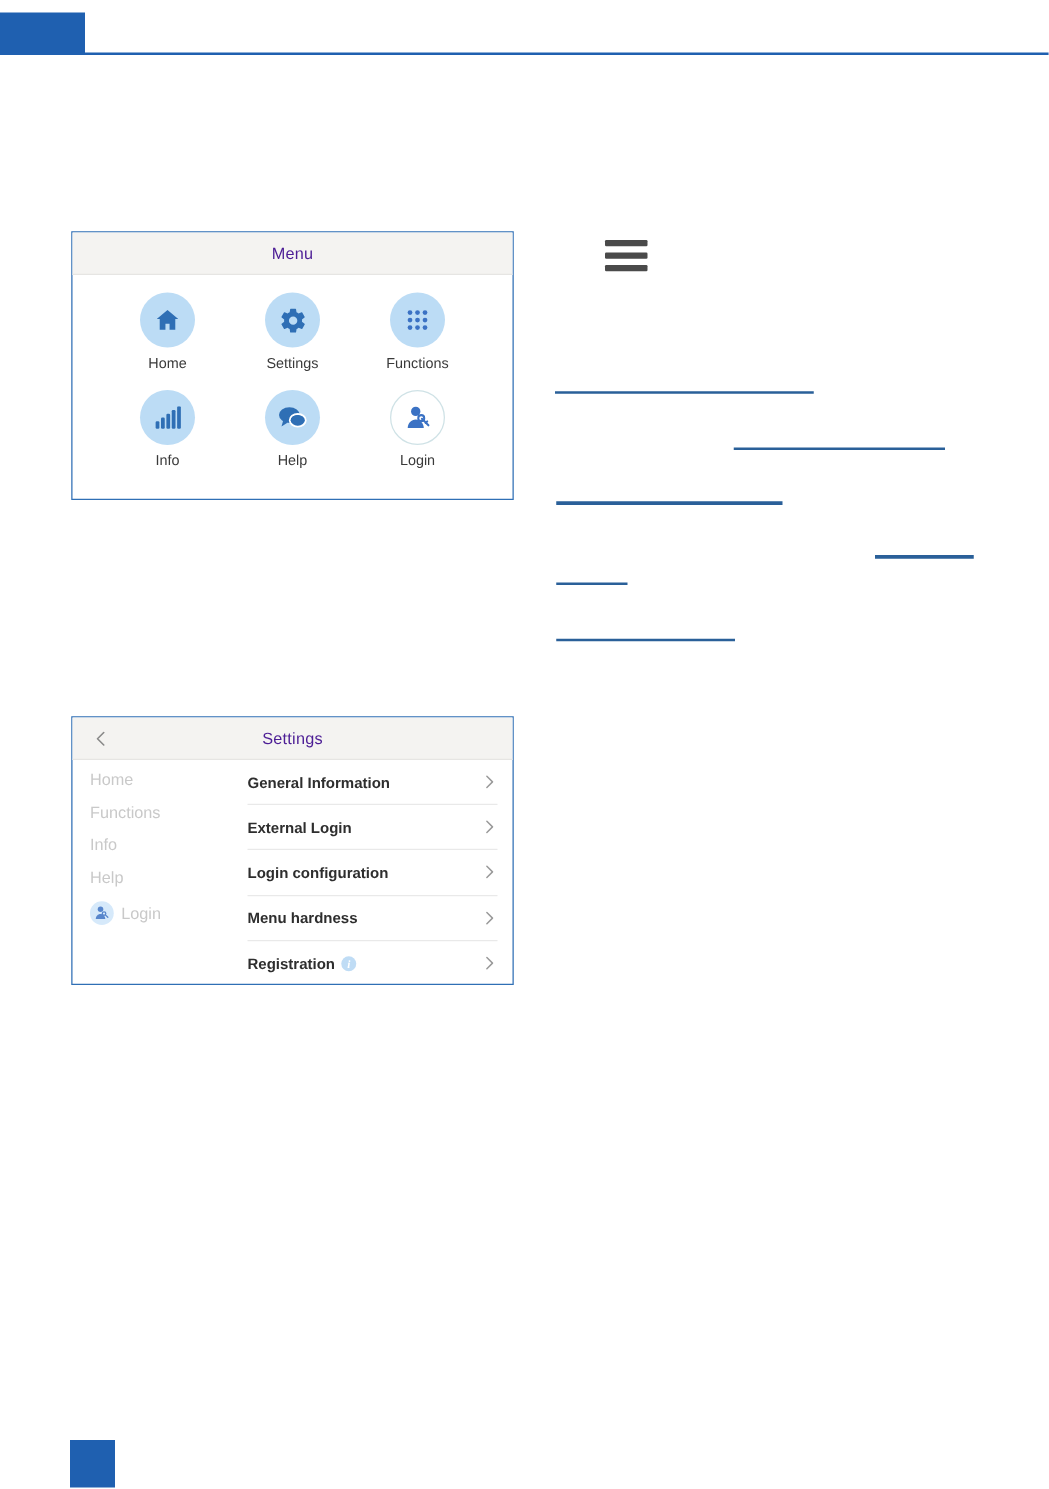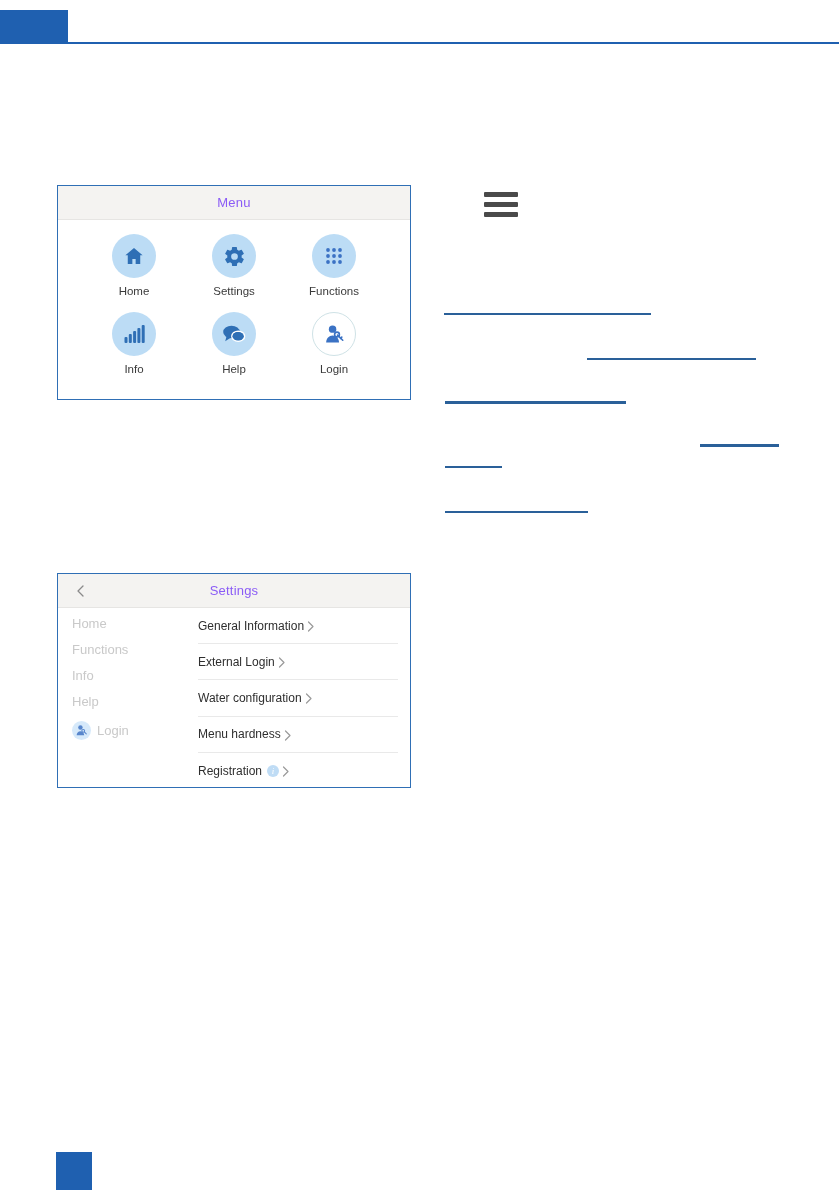--- a/index.html
+++ b/index.html
@@ -55,21 +55,21 @@
     height: 33px;
     background: #f4f3f1;
     border-bottom: 1px solid #e6e5e3;
     display: flex;
     align-items: center;
     justify-content: center;
     position: relative;
   }
   .card-title {
     font-size: 13px;
-    color: #8b5cf6;
+    color: #4c1d95;
     letter-spacing: .2px;
     text-align: center;
   }
   .back-chevron {
     position: absolute;
     left: 16px;
     top: 50%;
     transform: translateY(-50%);
     width: 14px;
     height: 14px;
@@ -158,22 +158,24 @@
   }
   .settings-list {
     flex: 1;
     padding-right: 12px;
     box-sizing: border-box;
   }
   .settings-row {
     height: 36.2px;
     display: flex;
     align-items: center;
+    justify-content: space-between;
     border-bottom: 1px solid #e9e9e9;
     box-sizing: border-box;
+    font-weight: bold;
   }
   .settings-row:last-child { border-bottom: none; }
   .settings-row-label {
     font-size: 12px;
     color: #2e2e2e;
     display: flex;
     align-items: center;
     gap: 5px;
   }
   .info-badge {
@@ -355,21 +357,21 @@
       <div class="settings-row">
         <span class="settings-row-label">External Login</span>
         <span class="row-chevron">
           <svg width="13" height="13" viewBox="0 0 13 13" fill="none" stroke="#9a9a9a" stroke-width="1.2" stroke-linecap="round" stroke-linejoin="round">
               <path d="M4.5 2 9 6.5 4.5 11"></path>
             </svg>
         </span>
       </div>
 
       <div class="settings-row">
-        <span class="settings-row-label">Water configuration</span>
+        <span class="settings-row-label">Login configuration</span>
         <span class="row-chevron">
           <svg width="13" height="13" viewBox="0 0 13 13" fill="none" stroke="#9a9a9a" stroke-width="1.2" stroke-linecap="round" stroke-linejoin="round">
               <path d="M4.5 2 9 6.5 4.5 11"></path>
             </svg>
         </span>
       </div>
 
       <div class="settings-row">
         <span class="settings-row-label">Menu hardness</span>
         <span class="row-chevron">

